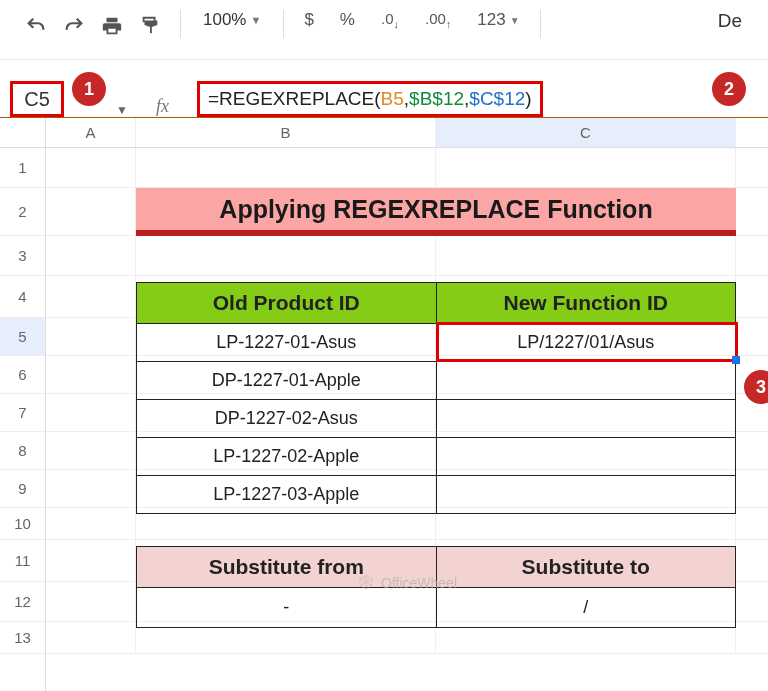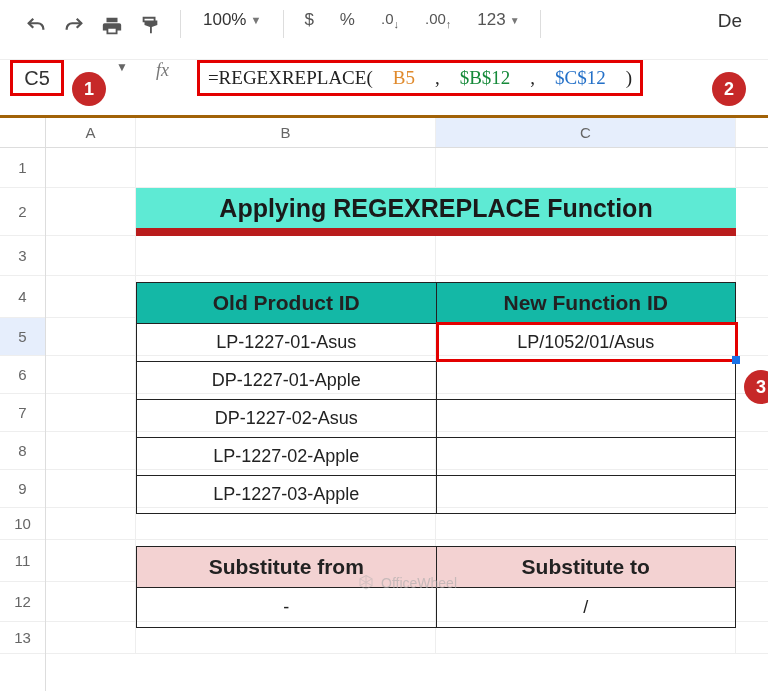--- a/index.html
+++ b/index.html
@@ -5,52 +5,52 @@
   *{box-sizing:border-box;margin:0;padding:0;}
   body{font-family:Arial,Helvetica,sans-serif;background:#fff;color:#222;width:768px;height:691px;overflow:hidden;}
   .toolbar{height:60px;padding:10px 20px;display:flex;align-items:flex-start;gap:6px;border-bottom:1px solid #eee;}
   .tb-icon{width:32px;height:32px;display:flex;align-items:center;justify-content:center;color:#555;font-size:20px;cursor:pointer;border-radius:3px;}
   .tb-sep{width:1px;height:28px;background:#ddd;margin:0 8px;}
   .zoom-wrap{display:flex;align-items:center;gap:4px;font-size:17px;color:#333;padding:0 8px;cursor:pointer;}
   .fmt-wrap{display:flex;align-items:center;gap:14px;font-size:17px;color:#555;}
   .fmt-item{padding:0 6px;cursor:pointer;}
   .fmt-123{display:flex;align-items:center;gap:4px;}
   .de-text{margin-left:auto;font-size:19px;color:#333;padding-right:6px;}
-  .fbar{height:58px;display:flex;align-items:flex-start;padding:0 10px;position:relative;border-bottom:3px solid #a16207;}
+  .fbar{height:58px;display:flex;align-items:flex-end;padding:0 10px;position:relative;border-bottom:1px solid #a16207;}
   .namebox{width:54px;height:36px;border:3px solid #e30000;display:flex;align-items:center;justify-content:center;font-size:20px;color:#333;position:relative;}
   .callout{position:absolute;width:34px;height:34px;border-radius:50%;background:#c62828;color:#fff;display:flex;align-items:center;justify-content:center;font-size:18px;font-weight:bold;z-index:10;}
   .callout.c1{left:72px;top:12px;}
   .callout.c2{right:22px;top:12px;}
   .dd-arrow{margin-left:52px;color:#666;font-size:12px;cursor:pointer;}
   .fx-label{font-style:italic;color:#777;font-size:18px;margin-left:28px;font-family:Georgia,serif;}
-  .formula-box{margin-left:28px;border:3px solid #e30000;padding:4px 8px;font-family:Liberation Serif, serif;font-size:19px;display:flex;align-items:center;gap:20px;}
+  .formula-box{margin-left:28px;border:3px solid #e30000;padding:4px 8px;font-family:Liberation Sans, sans-serif;font-size:19px;display:flex;align-items:center;}
   .fseg-black{color:#222;}
   .fseg-orange{color:#e08a2c;}
   .fseg-green{color:#168a3a;}
   .fseg-blue{color:#2370c8;}
   .sheet{display:flex;height:calc(691px - 60px - 58px);}
   .gutter{width:46px;background:#fff;border-right:1px solid #ddd;}
   .corner{height:30px;border-bottom:1px solid #ddd;}
   .rowhdr{height:40px;display:flex;align-items:center;justify-content:center;color:#666;font-size:15px;border-bottom:1px solid #eee;}
   .rowhdr.sel{background:#e6eefc;}
   .cols-wrap{flex:1;}
   .colhdrs{height:30px;display:flex;border-bottom:1px solid #ddd;}
   .colhdr{display:flex;align-items:center;justify-content:center;color:#666;font-size:15px;border-right:1px solid #eee;}
   .colA{width:90px;}
   .colB{width:300px;}
   .colC{width:300px;}
   .colhdr.sel{background:#e6eefc;}
   .grid{position:relative;}
   .grow{height:40px;display:flex;border-bottom:1px solid #eee;}
   .gcell{border-right:1px solid #eee;}
-  .title-cell{position:absolute;left:90px;top:40px;width:600px;height:48px;background:#5eead4;display:flex;align-items:center;justify-content:center;font-size:25px;font-weight:bold;color:#1a1a1a;border-bottom:8px solid #b91c1c;}
+  .title-cell{position:absolute;left:90px;top:40px;width:600px;height:48px;background:#fca5a5;display:flex;align-items:center;justify-content:center;font-size:25px;font-weight:bold;color:#1a1a1a;border-bottom:6px solid #b91c1c;}
   .tbl{position:absolute;left:90px;}
   .tbl.products{top:134px;width:600px;}
   .tbl .thead{display:flex;height:42px;}
-  .tbl .th{flex:1;background:#14b8a6;border:1px solid #222;display:flex;align-items:center;justify-content:center;font-weight:bold;font-size:21px;}
+  .tbl .th{flex:1;background:#84cc16;border:1px solid #222;display:flex;align-items:center;justify-content:center;font-weight:bold;font-size:21px;}
   .tbl .th+ .th{border-left:none;}
   .tbl .tr{display:flex;height:38px;}
   .tbl .td{flex:1;border:1px solid #222;border-top:none;display:flex;align-items:center;justify-content:center;font-size:18px;}
   .tbl .td + .td{border-left:none;}
   .active-cell{position:absolute;border:3px solid #e30000;pointer-events:none;}
   .active-cell .handle{position:absolute;right:-5px;bottom:-5px;width:8px;height:8px;background:#1a73e8;}
   .callout.c3{position:absolute;}
   .tbl.sub{top:398px;width:600px;}
   .tbl.sub .th{background:#f3d2d2;}
   .watermark{position:absolute;left:50%;bottom:62px;transform:translateX(-50%);display:flex;align-items:center;gap:6px;color:#aaa;font-size:14px;opacity:.6;}
@@ -219,21 +219,21 @@
 
       <div class="title-cell">Applying REGEXREPLACE Function</div>
 
       <div class="tbl products">
         <div class="thead">
           <div class="th">Old Product ID</div>
           <div class="th">New Function ID</div>
         </div>
         <div class="tr">
           <div class="td">LP-1227-01-Asus</div>
-          <div class="td">LP/1052/01/Asus</div>
+          <div class="td">LP/1227/01/Asus</div>
         </div>
         <div class="tr">
           <div class="td">DP-1227-01-Apple</div>
           <div class="td"></div>
         </div>
         <div class="tr">
           <div class="td">DP-1227-02-Asus</div>
           <div class="td"></div>
         </div>
         <div class="tr">

